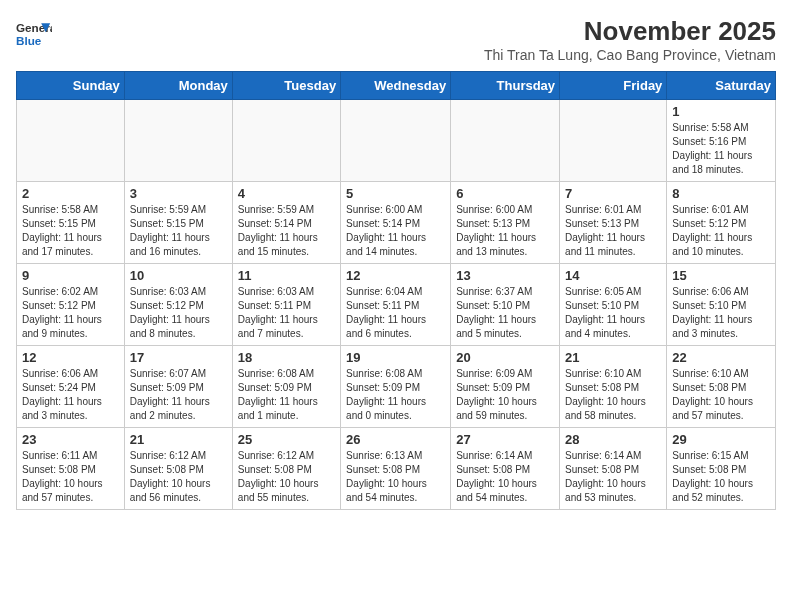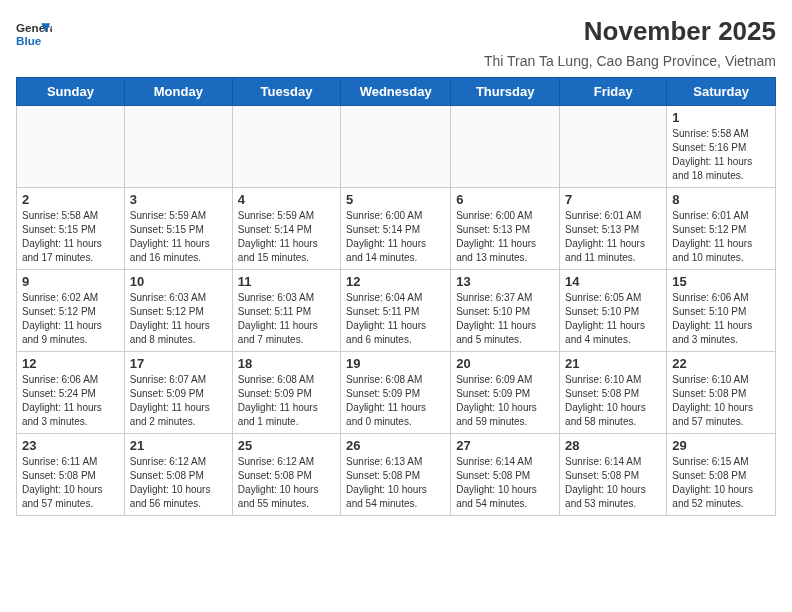--- a/index.html
+++ b/index.html
@@ -29,34 +29,34 @@
       text-align: right;
     }
     .month-title {
       font-size: 26px;
       font-weight: bold;
       color: #333;
     }
     .subtitle {
       font-size: 14px;
       color: #555;
-      margin-top: 6px;
+      margin-top: 0;
     }
     .calendar {
       width: 100%;
       border-collapse: collapse;
       border: 1px solid #ccc;
     }
     .calendar th {
       background-color: #1a6abf;
       color: #fff;
       font-size: 13px;
       font-weight: bold;
       padding: 6px 4px;
-      text-align: center;
+      text-align: right;
       border: 1px solid #1558a0;
     }
     .calendar td {
       vertical-align: top;
       border: 1px solid #ccc;
       padding: 4px 5px;
       width: 113px;
       min-height: 70px;
       font-size: 10px;
       color: #333;

